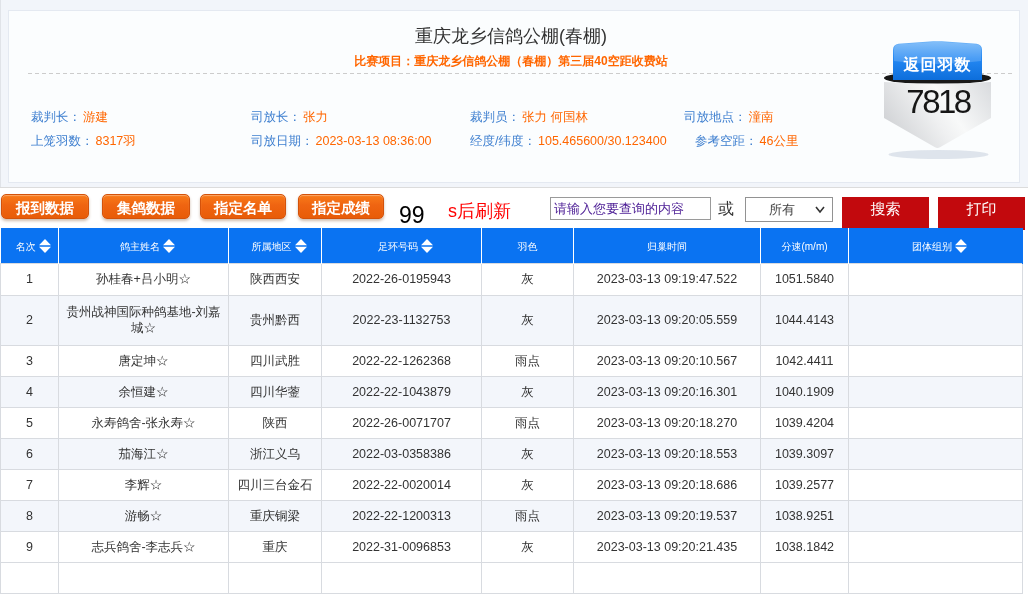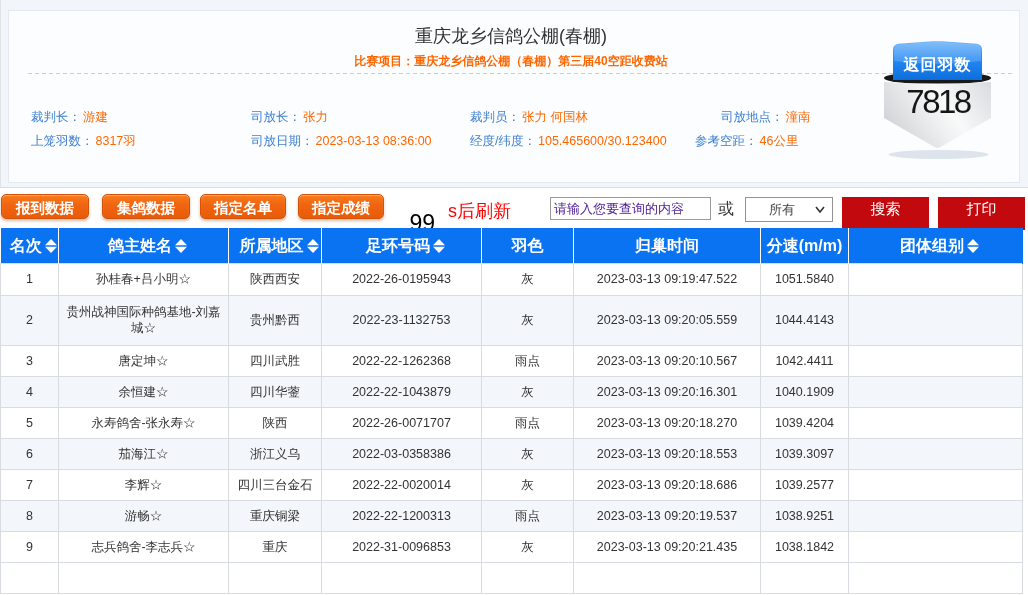--- a/index.html
+++ b/index.html
@@ -6,47 +6,47 @@
 html,body{width:1028px;height:595px;overflow:hidden}
 body{background:#f2f5fa;font-family:"Liberation Sans",sans-serif;position:relative}
 .topbox{position:absolute;left:8px;top:10px;width:1012px;height:173px;background:#fbfdfe;border:1px solid #e4e9f1}
 .title{position:absolute;left:-3px;top:24px;width:100%;text-align:center;font-size:18px;color:#333}
 .subtitle{position:absolute;left:-3px;top:53px;width:100%;text-align:center;font-size:12px;font-weight:bold;color:#ff6600}
 .dash{position:absolute;left:28px;top:73px;width:984px;height:1px;background:repeating-linear-gradient(90deg,#ccc 0,#ccc 4px,transparent 4px,transparent 7px)}
 .inf{position:absolute;font-size:12.5px;color:#4080d0;white-space:nowrap}
 .inf b{font-weight:normal;color:#ff6600;margin-left:2px}
 .btnbar{position:absolute;left:0;top:187px;width:1028px;height:41px;background:#fff;border-top:1px solid #dcdcdc}
 .obtn{position:absolute;top:6px;height:25px;width:88px;background:linear-gradient(#f97b19,#ef6411 45%,#e85c08);border:1px solid #d4520a;border-radius:5px;color:#fff;font-size:14.5px;font-weight:bold;text-align:center;line-height:27px;box-shadow:0 2px 3px rgba(140,90,50,.4), inset 0 1px 1px rgba(255,255,255,.35)}
-.num99{position:absolute;left:399px;top:22px;width:36px;font-size:23px;color:#000;text-align:right}
+.num99{position:absolute;left:399px;top:14px;width:36px;font-size:23px;color:#000;text-align:left}
 .refresh{position:absolute;left:448px;top:11px;font-size:18px;color:#f00}
 .sinput{position:absolute;left:550px;top:9px;width:161px;height:23px;border:1px solid #9a9a9a;background:#fff;font-size:13px;color:#4c1d95;line-height:21px;padding-left:3px}
 .huo{position:absolute;left:718px;top:11px;font-size:16px;color:#333}
 .sel{position:absolute;left:745px;top:9px;width:88px;height:25px;border:1px solid #929292;background:#fff;font-size:13px;color:#444;line-height:23px;padding-left:23px}
 .sel svg{position:absolute;right:7px;top:8px}
 .rbtn{position:absolute;top:9px;height:33px;width:87px;background:#c2090d;border-radius:0;color:#fff;font-size:15px;text-align:center;line-height:24px}
 table{position:absolute;left:0;top:228px;width:1023px;border-collapse:collapse;table-layout:fixed}
-th{background:#0a73f2;color:#fff;font-size:16px;font-weight:bold;height:35px;border-right:1px solid #fff;padding:3px 0 0 0}
+th{background:#0a73f2;color:#fff;font-size:10px;font-weight:normal;height:35px;border-right:1px solid #fff;padding:3px 0 0 0}
 th:last-child{border-right:1px solid #0a73f2}
 th.s{padding-left:8px}
 td{font-size:12.5px;line-height:16px;color:#333;text-align:center;border:1px solid #d8dbe0;padding:0 2px;height:31px}
 tr.g td{background:#f3f6fb}
 tr.w td{background:#fff}
 .arr{display:inline-block;vertical-align:middle;margin-left:3px;margin-top:-2px}
 </style>
 </head>
 <body>
 <div class="topbox"></div>
 <div style="position:absolute;left:0;top:0;width:1px;height:187px;background:#e0e3e8"></div>
 <div class="title">重庆龙乡信鸽公棚(春棚)</div>
 <div class="subtitle">比赛项目：重庆龙乡信鸽公棚（春棚）第三届40空距收费站</div>
 <div class="dash"></div>
 <div class="inf" style="left:31px;top:109px">裁判长：<b>游建</b></div>
 <div class="inf" style="left:251px;top:109px">司放长：<b>张力</b></div>
 <div class="inf" style="left:470px;top:109px">裁判员：<b>张力 何国林</b></div>
-<div class="inf" style="left:721px;top:109px">司放地点：<b>潼南</b></div>
+<div class="inf" style="left:684px;top:109px">司放地点：<b>潼南</b></div>
 <div class="inf" style="left:31px;top:133px">上笼羽数：<b>8317羽</b></div>
 <div class="inf" style="left:251px;top:133px">司放日期：<b>2023-03-13 08:36:00</b></div>
 <div class="inf" style="left:470px;top:133px">经度/纬度：<b>105.465600/30.123400</b></div>
 <div class="inf" style="left:695px;top:133px">参考空距：<b>46公里</b></div>
 
 <svg style="position:absolute;left:878px;top:40px" width="120" height="122" viewBox="0 0 120 122">
   <defs>
     <linearGradient id="bg1" x1="0" y1="0" x2="0" y2="1">
       <stop offset="0" stop-color="#6ab2f8"></stop>
         <stop offset="0.45" stop-color="#2488f3"></stop>

